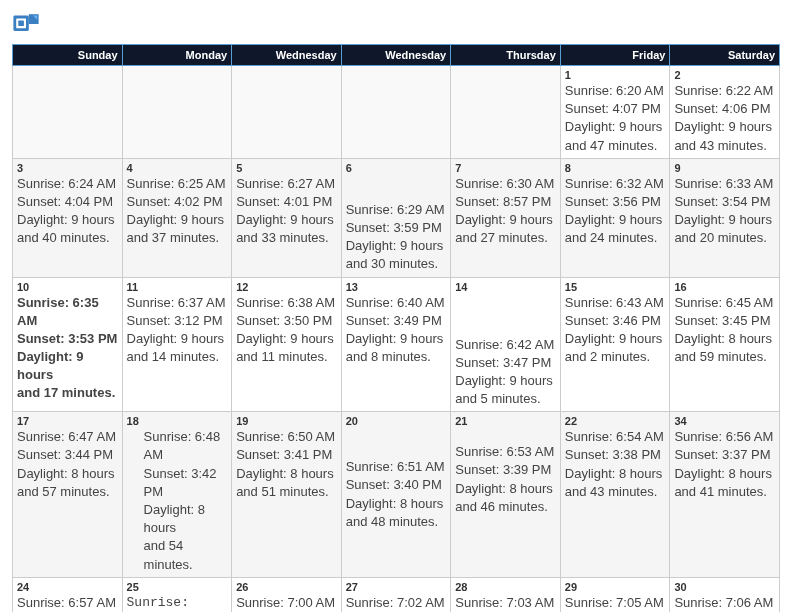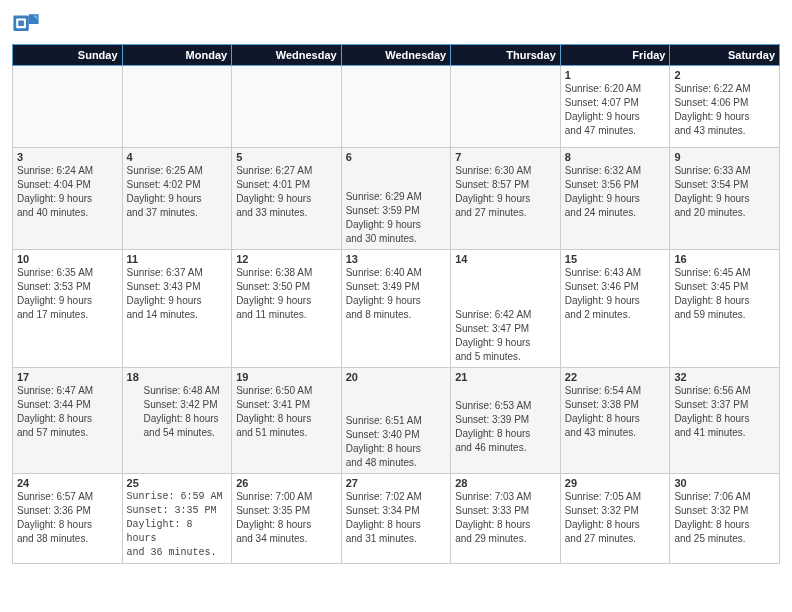--- a/index.html
+++ b/index.html
@@ -80,21 +80,21 @@
       background: #f9f9f9;
     }
     .day-number {
       font-size: 11px;
       font-weight: bold;
       color: #333;
       display: block;
       margin-bottom: 1px;
     }
     .day-info {
-      font-size: 10px;
+      font-size: 13px;
       color: #444;
       line-height: 1.4;
     }
   </style>
 </head>
 <body>
 
 <div class="container">
   <div class="header">
     <div class="logo">
@@ -199,29 +199,29 @@
             <span class="day-number">9</span>
             <div class="day-info" style="white-space: pre-line;">Sunrise: 6:33 AM
 Sunset: 3:54 PM
 Daylight: 9 hours
 and 20 minutes.</div>
           </td>
         </tr>
         <tr>
           <td>
             <span class="day-number">10</span>
-            <div class="day-info" style="white-space: pre-line;">Sunrise: 6:35 AM
+            <div class="day-info" style="white-space: pre-line; font-weight: bold;">Sunrise: 6:35 AM
 Sunset: 3:53 PM
 Daylight: 9 hours
 and 17 minutes.</div>
           </td>
           <td>
             <span class="day-number">11</span>
             <div class="day-info" style="white-space: pre-line;">Sunrise: 6:37 AM
-Sunset: 3:43 PM
+Sunset: 3:12 PM
 Daylight: 9 hours
 and 14 minutes.</div>
           </td>
           <td>
             <span class="day-number">12</span>
             <div class="day-info" style="white-space: pre-line;">Sunrise: 6:38 AM
 Sunset: 3:50 PM
 Daylight: 9 hours
 and 11 minutes.</div>
           </td>
@@ -291,21 +291,21 @@
 and 46 minutes.</div>
           </td>
           <td>
             <span class="day-number">22</span>
             <div class="day-info" style="white-space: pre-line;">Sunrise: 6:54 AM
 Sunset: 3:38 PM
 Daylight: 8 hours
 and 43 minutes.</div>
           </td>
           <td>
-            <span class="day-number">32</span>
+            <span class="day-number">34</span>
             <div class="day-info" style="white-space: pre-line;">Sunrise: 6:56 AM
 Sunset: 3:37 PM
 Daylight: 8 hours
 and 41 minutes.</div>
           </td>
         </tr>
         <tr>
           <td>
             <span class="day-number">24</span>
             <div class="day-info" style="white-space: pre-line;">Sunrise: 6:57 AM

